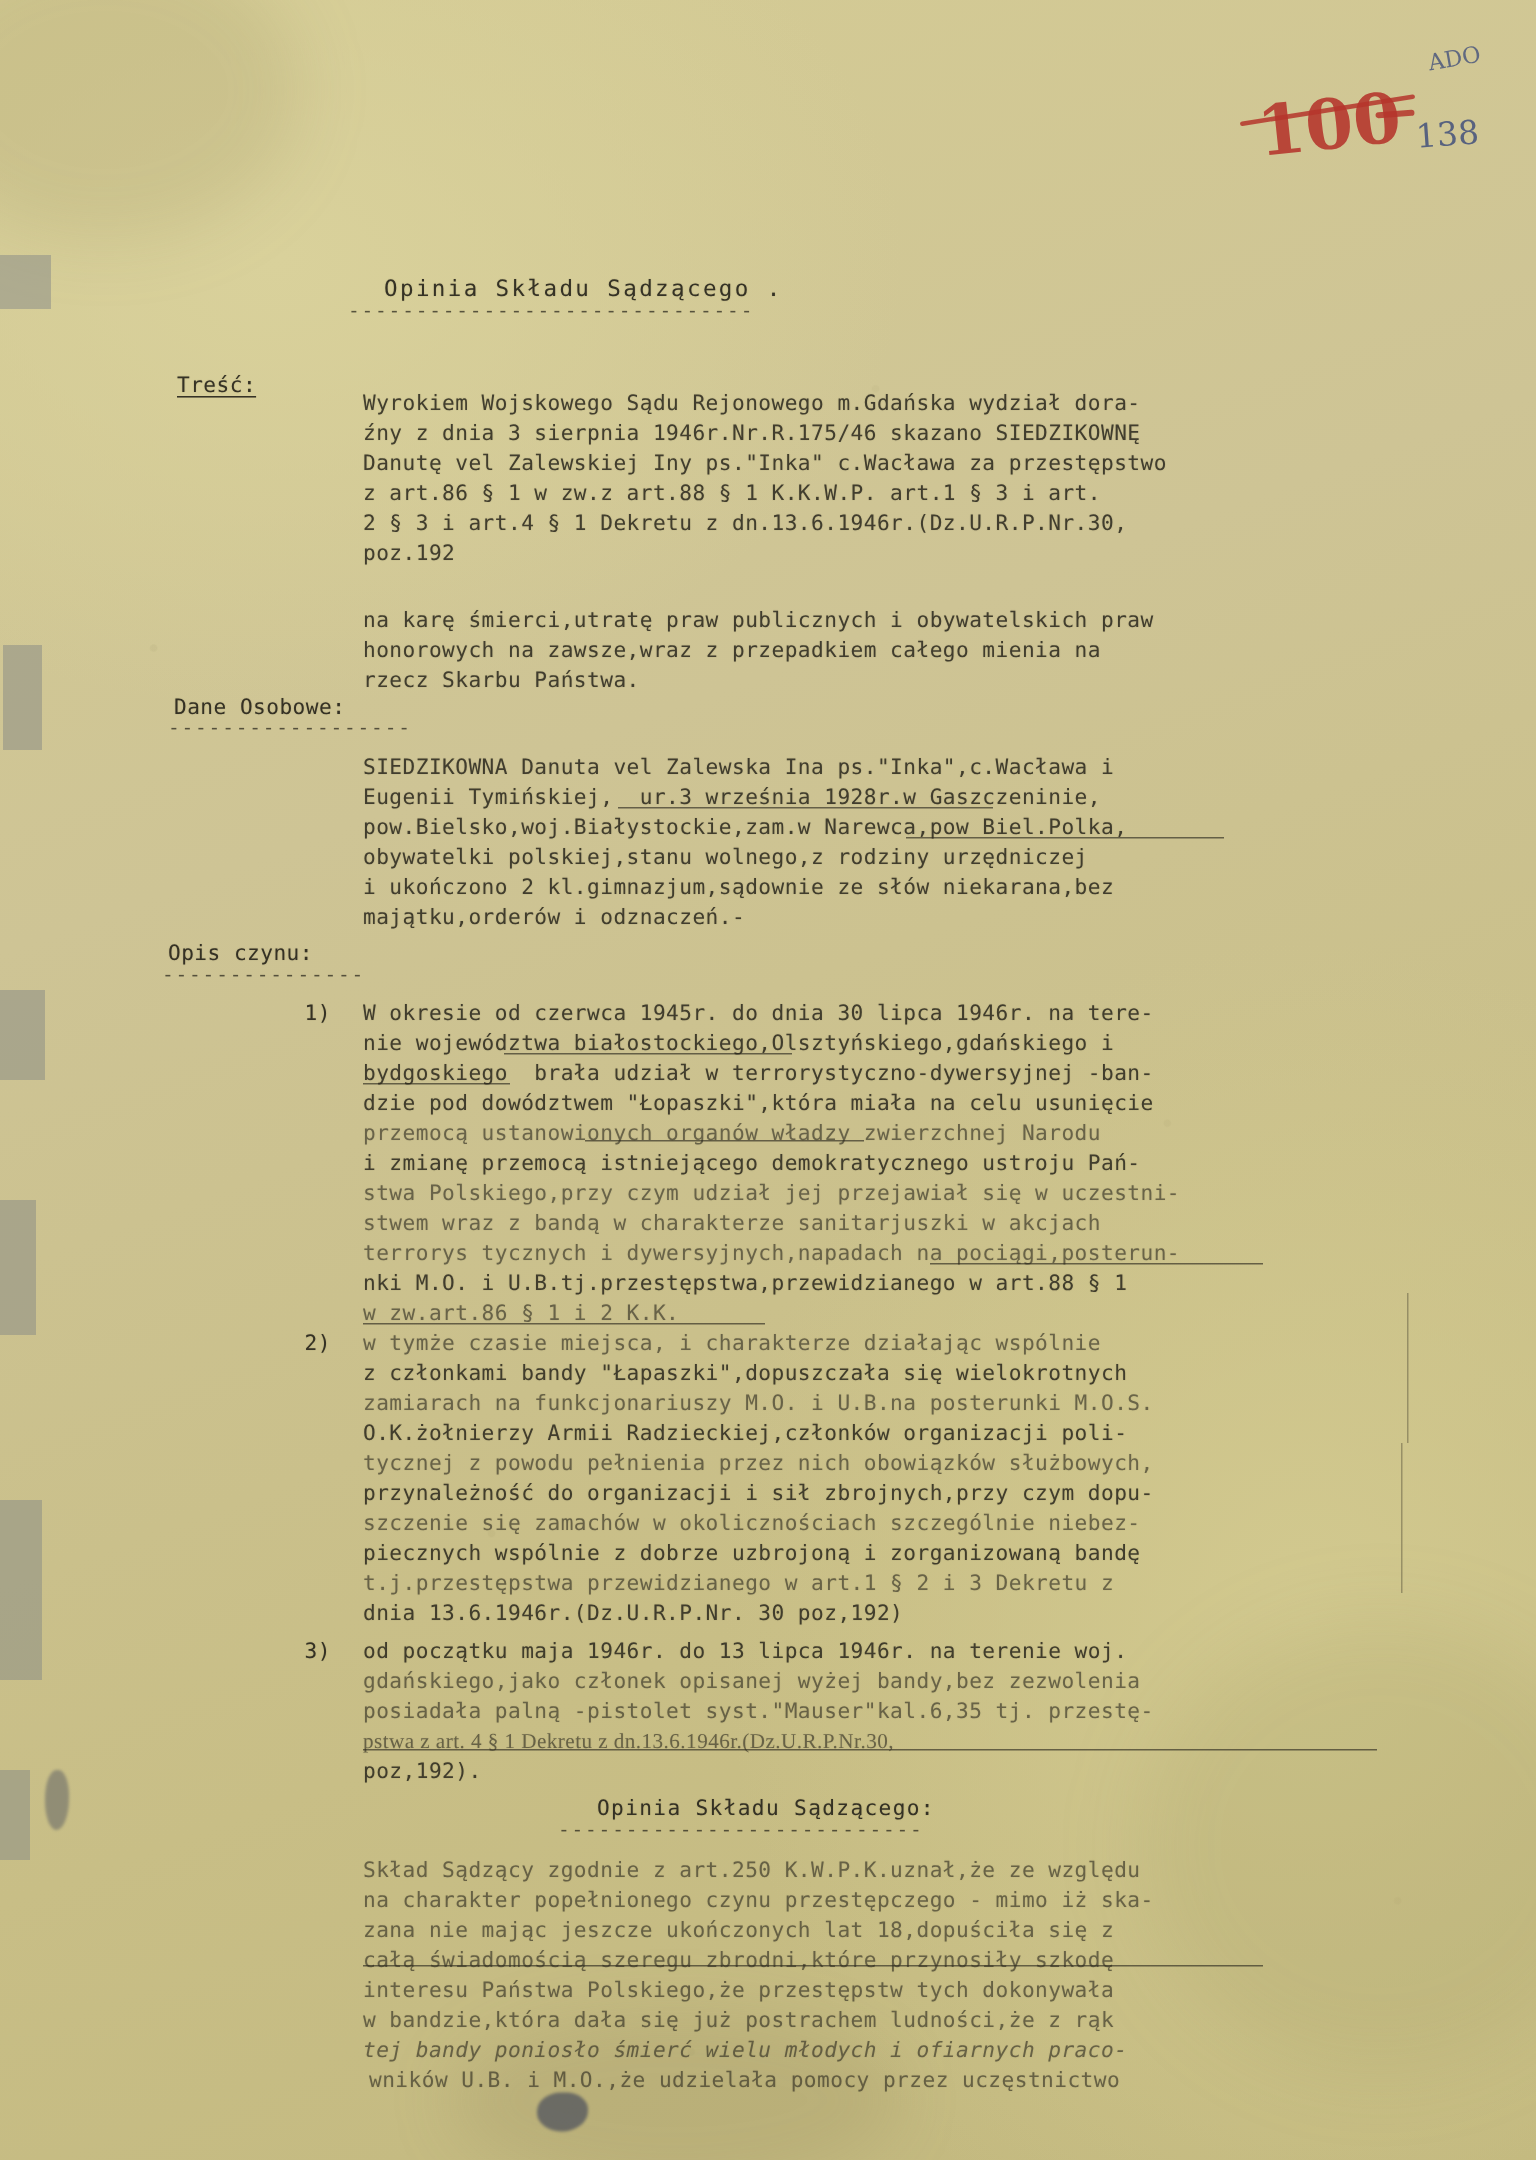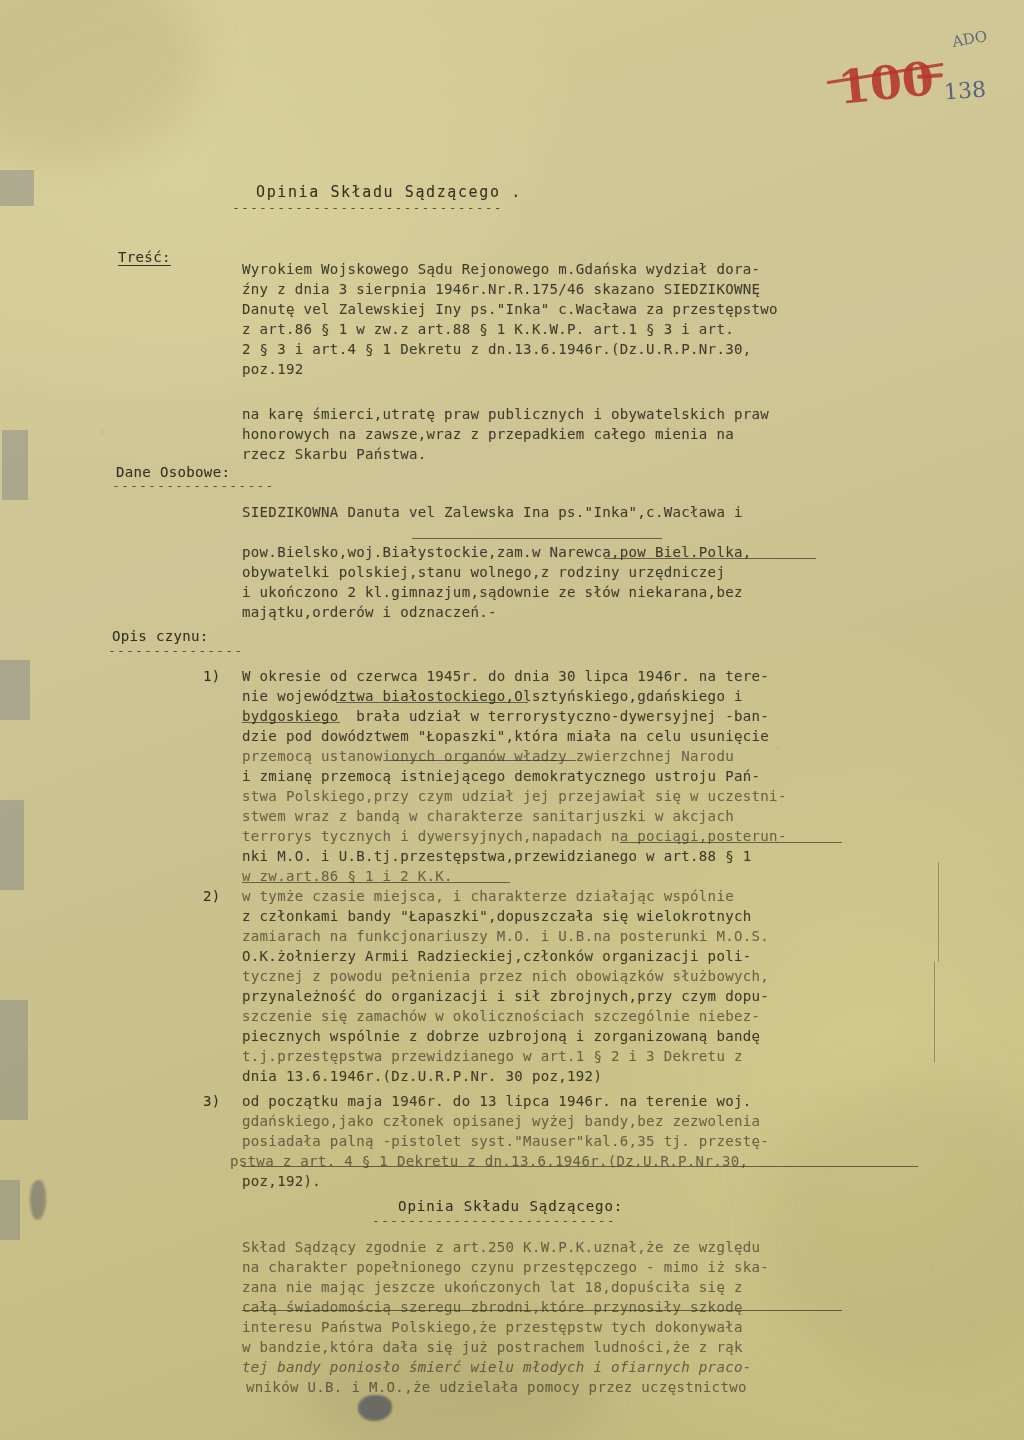--- a/index.html
+++ b/index.html
@@ -180,20 +180,21 @@
     <div class="t" style="left:242px;top:359px;">poz.192</div>
 
     <div class="t" style="left:242px;top:404px;">na karę śmierci,utratę praw publicznych i obywatelskich praw</div>
     <div class="t" style="left:242px;top:424px;">honorowych na zawsze,wraz z przepadkiem całego mienia na</div>
     <div class="t" style="left:242px;top:444px;">rzecz Skarbu Państwa.</div>
 
     <div class="t strong" style="left:116px;top:462px;">Dane Osobowe:</div>
     <div class="dashline" style="left:112px;top:478px;">------------------</div>
 
     <div class="t" style="left:242px;top:502px;">SIEDZIKOWNA Danuta vel Zalewska Ina ps."Inka",c.Wacława i</div>
+    <div class="t" style="left:242px;top:522px;">Eugenii Tymińskiej,  ur.3 września 1928r.w Gaszczeninie,</div>
     <div class="ul-line" style="left:412px;top:538px;width:250px;"></div>
     <div class="t" style="left:242px;top:542px;">pow.Bielsko,woj.Białystockie,zam.w Narewca,pow Biel.Polka,</div>
     <div class="ul-line" style="left:604px;top:558px;width:212px;"></div>
     <div class="t" style="left:242px;top:562px;">obywatelki polskiej,stanu wolnego,z rodziny urzędniczej</div>
     <div class="t" style="left:242px;top:582px;">i ukończono 2 kl.gimnazjum,sądownie ze słów niekarana,bez</div>
     <div class="t" style="left:242px;top:602px;">majątku,orderów i odznaczeń.-</div>
 
     <div class="t strong" style="left:112px;top:626px;">Opis czynu:</div>
     <div class="dashline" style="left:108px;top:643px;">---------------</div>
 
@@ -224,21 +225,21 @@
     <div class="t" style="left:242px;top:986px;">przynależność do organizacji i sił zbrojnych,przy czym dopu-</div>
     <div class="t" style="left:242px;top:1026px;">piecznych wspólnie z dobrze uzbrojoną i zorganizowaną bandę</div>
     <div class="t faded" style="left:242px;top:1006px;">szczenie się zamachów w okolicznościach szczególnie niebez-</div>
     <div class="t faded" style="left:242px;top:1046px;">t.j.przestępstwa przewidzianego w art.1 § 2 i 3 Dekretu z</div>
     <div class="t" style="left:242px;top:1066px;">dnia 13.6.1946r.(Dz.U.R.P.Nr. 30 poz,192)</div>
 
     <div class="t strong" style="left:203px;top:1091px;">3)</div>
     <div class="t" style="left:242px;top:1091px;">od początku maja 1946r. do 13 lipca 1946r. na terenie woj.</div>
     <div class="t faded" style="left:242px;top:1111px;">gdańskiego,jako członek opisanej wyżej bandy,bez zezwolenia</div>
     <div class="t faded" style="left:242px;top:1131px;">posiadała palną -pistolet syst."Mauser"kal.6,35 tj. przestę-</div>
-    <div class="t faded" style="left:230px;top:1151px;">pstwa z art. 4 § 1 Dekretu z dn.13.6.1946r.(Dz.U.R.P.Nr.30,</div>
+    <div class="t faded" style="left:242px;top:1151px;font-family:Liberation Serif, serif;">pstwa z art. 4 § 1 Dekretu z dn.13.6.1946r.(Dz.U.R.P.Nr.30,</div>
     <div class="ul-line" style="left:242px;top:1166px;width:676px;"></div>
     <div class="t" style="left:242px;top:1171px;">poz,192).</div>
 
     <div class="t strong" style="left:398px;top:1196px;letter-spacing:0.9px;">Opinia Składu Sądzącego:</div>
     <div class="dashline" style="left:372px;top:1213px;">---------------------------</div>
 
     <div class="t faded" style="left:242px;top:1237px;">Skład Sądzący zgodnie z art.250 K.W.P.K.uznał,że ze względu</div>
     <div class="t faded" style="left:242px;top:1257px;">na charakter popełnionego czynu przestępczego - mimo iż ska-</div>
     <div class="t faded" style="left:242px;top:1277px;">zana nie mając jeszcze ukończonych lat 18,dopuściła się z</div>
     <div class="ul-line" style="left:242px;top:1310px;width:600px;"></div>

